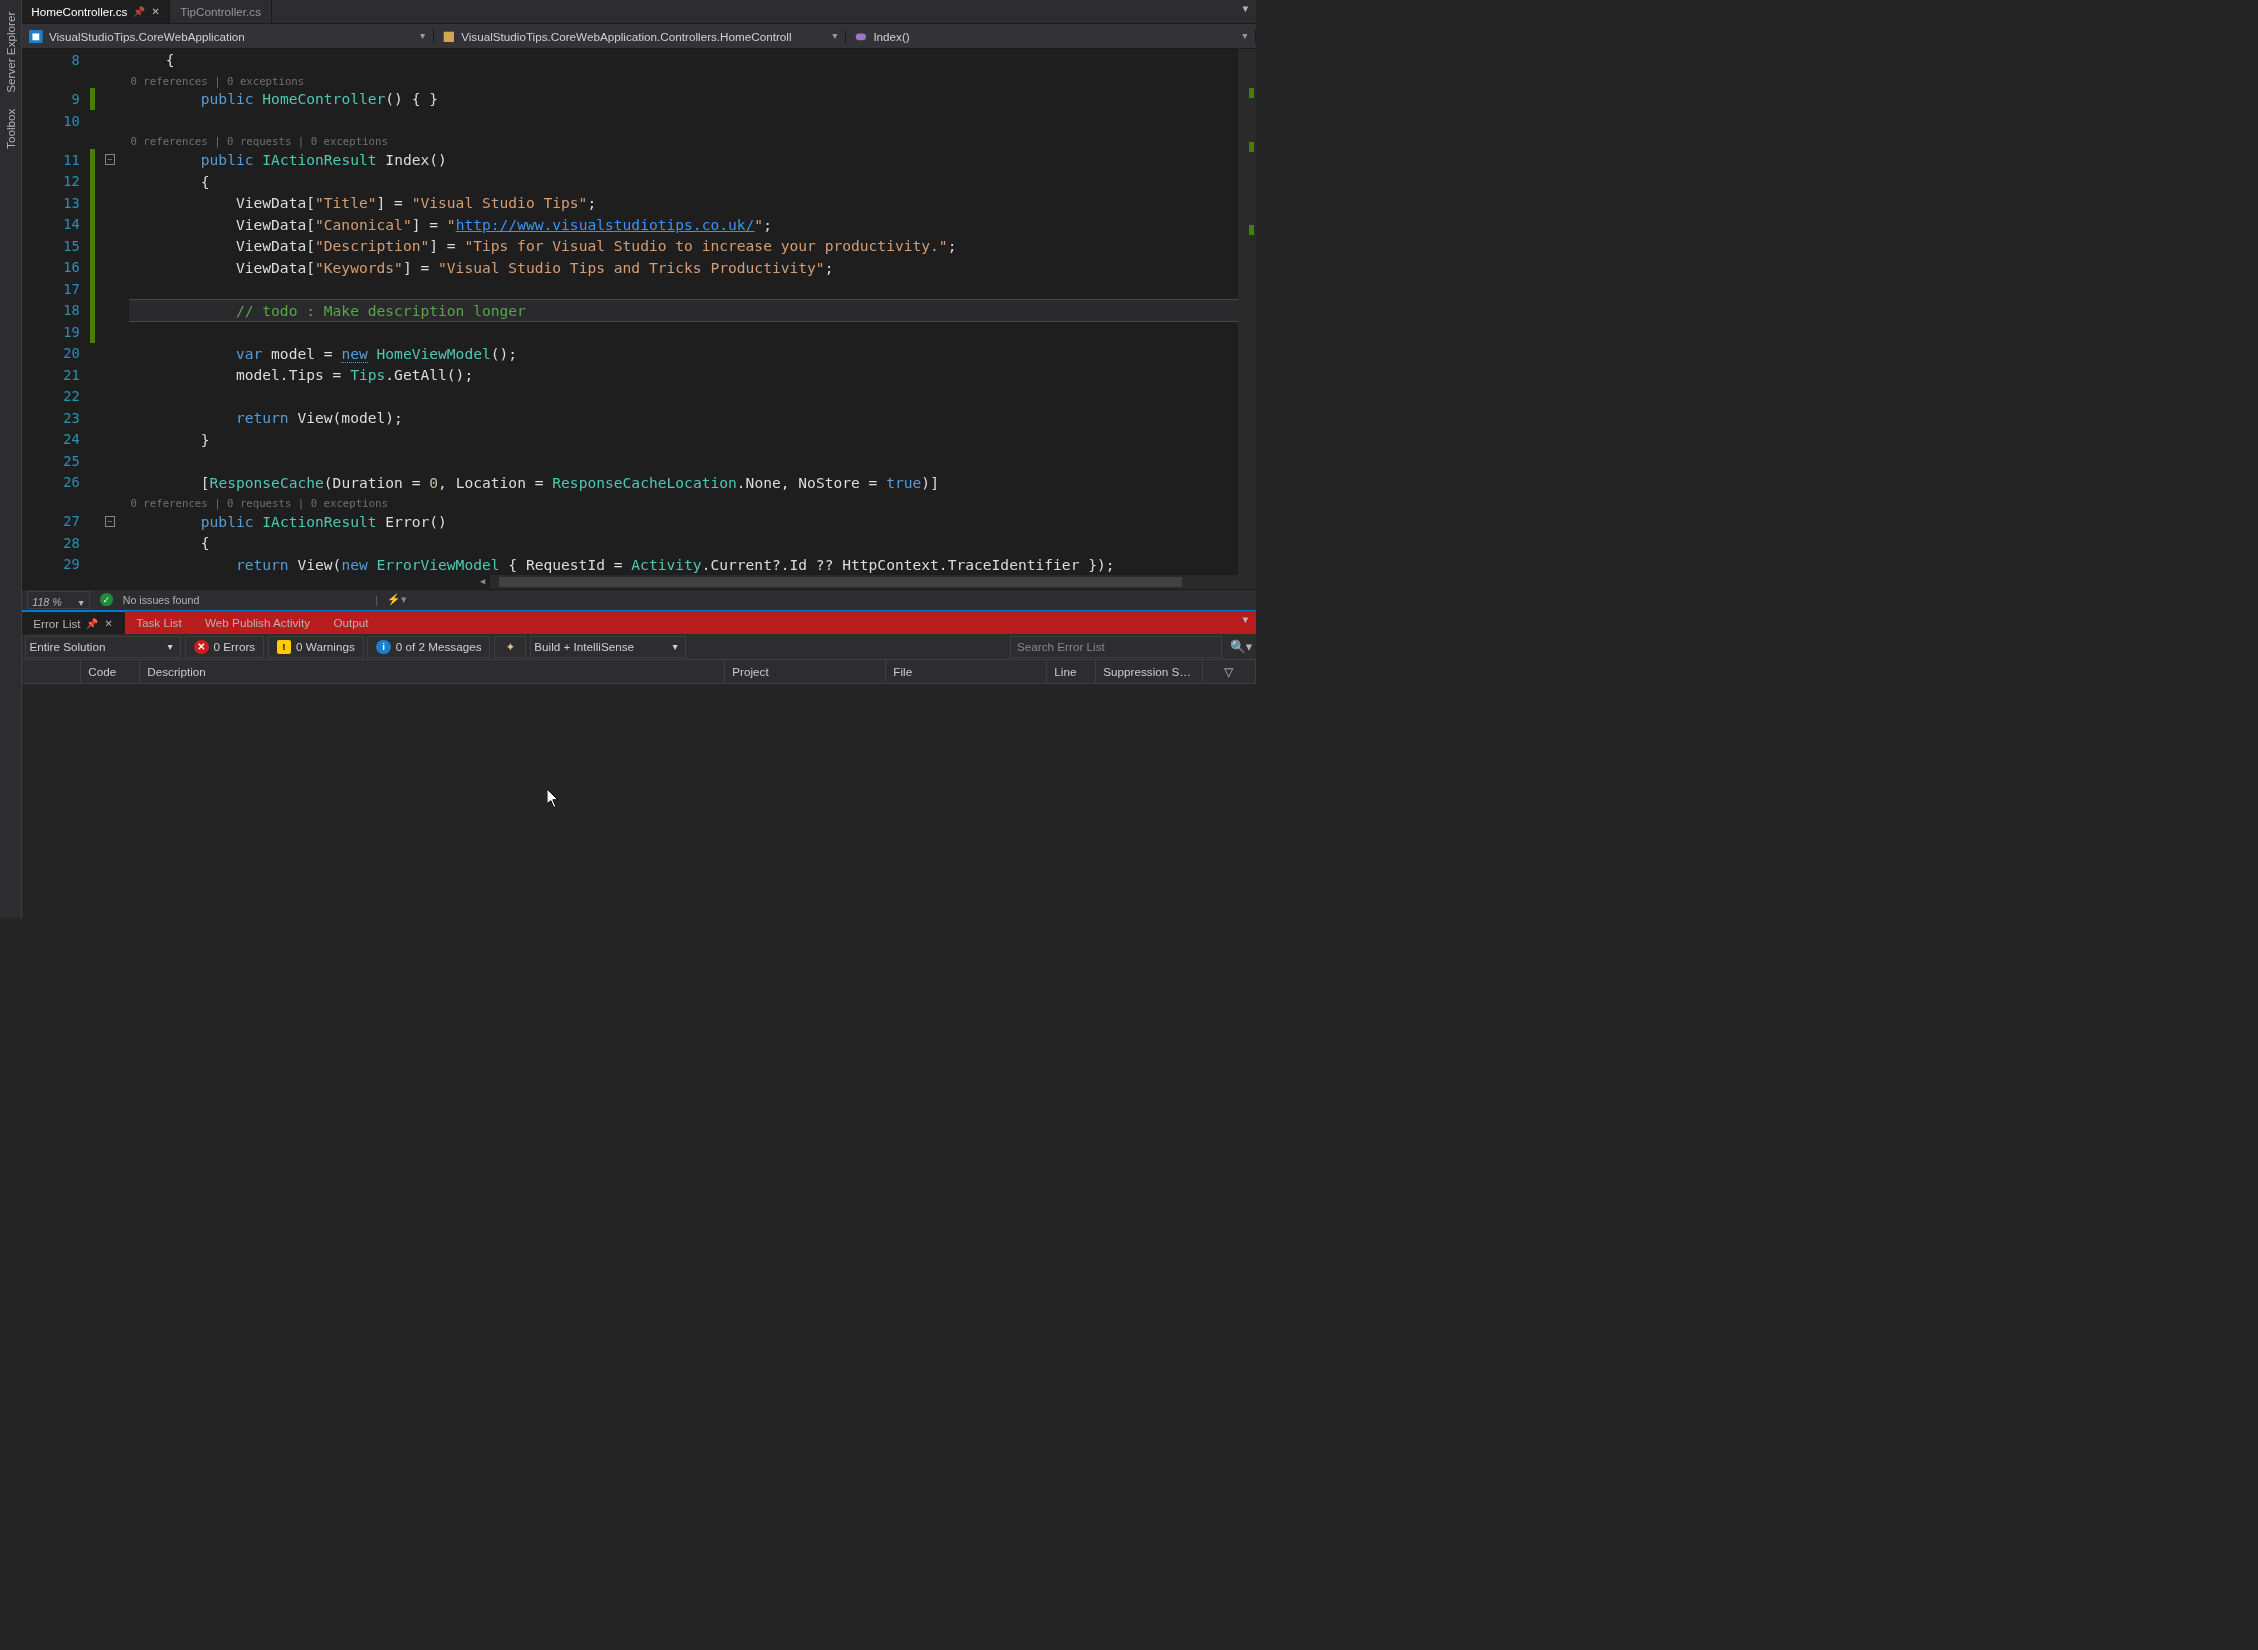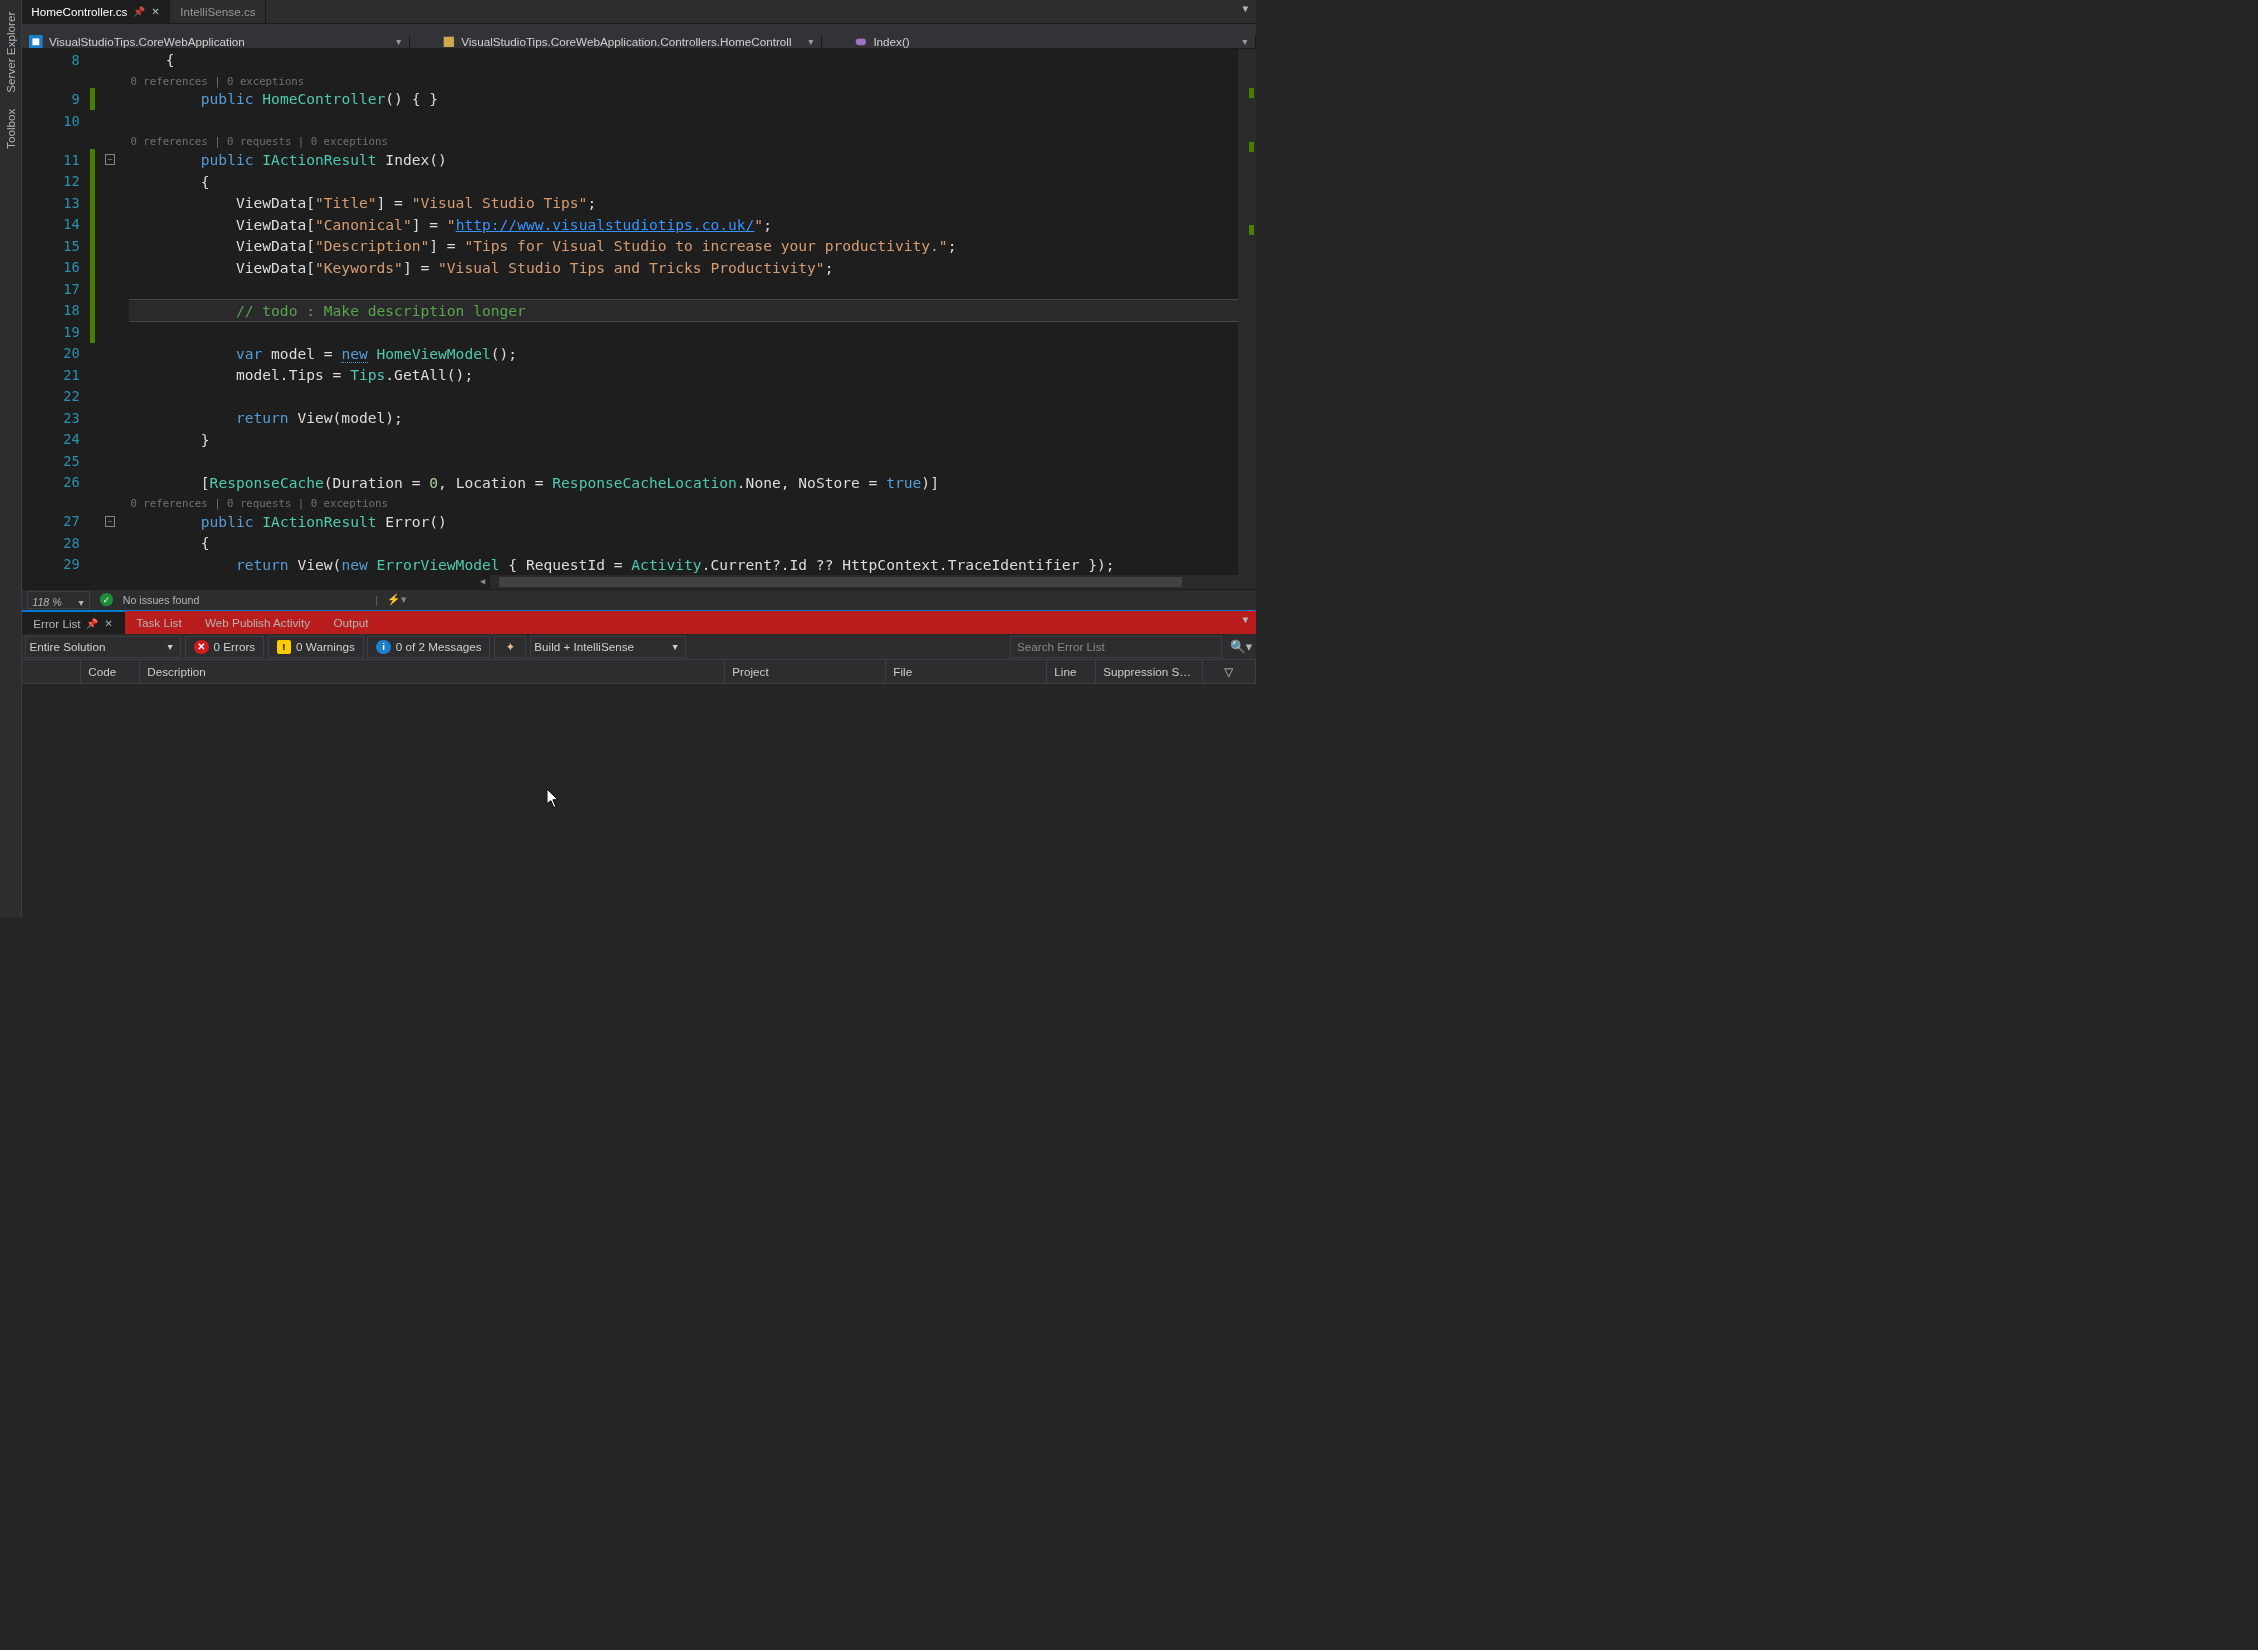--- a/index.html
+++ b/index.html
@@ -50,23 +50,22 @@
   cursor: pointer;
   border-right: 1px solid #1b1b1c;
 }
 .file-tab.active { background: #1e1e1e; color: #ffffff; }
 .file-tab .pin, .file-tab .close { font-size: 9.8px; opacity: .7; }
 .tab-overflow { position: absolute; right: 5.9px; top: 2.9px; color: #b4b4b4; font-size: 9.8px; cursor: pointer; }
 .nav-bar {
   height: 25px;
   background: #333337;
   display: flex;
-  align-items: flex-end;
+  align-items: center;
   border-bottom: 1px solid #1b1b1c;
-  gap: 24px;
 }
 .nav-sel {
   flex: 1;
   display: flex; align-items: center;
   padding: 0 7.8px;
   color: #d0d0d0;
   font-size: 11.7px;
   border-right: 1px solid #1b1b1c;
   position: relative;
   cursor: pointer;
@@ -168,21 +167,21 @@
 
   <div class="main">
 
     <div class="file-tabs">
       <div class="file-tab active">
         <span>HomeController.cs</span>
         <span class="pin">📌</span>
         <span class="close">✕</span>
       </div>
       <div class="file-tab">
-        <span>IntelliSense.cs</span>
+        <span>TipController.cs</span>
       </div>
       <div class="tab-overflow">▼</div>
     </div>
 
     <div class="nav-bar">
       <div class="nav-sel">
         <span class="nav-icon">
           <svg viewBox="0 0 16 16">
               <rect width="16" height="16" fill="#1b7fcc"></rect>
               <rect x="4" y="4" width="8" height="8" fill="#fff"></rect>

